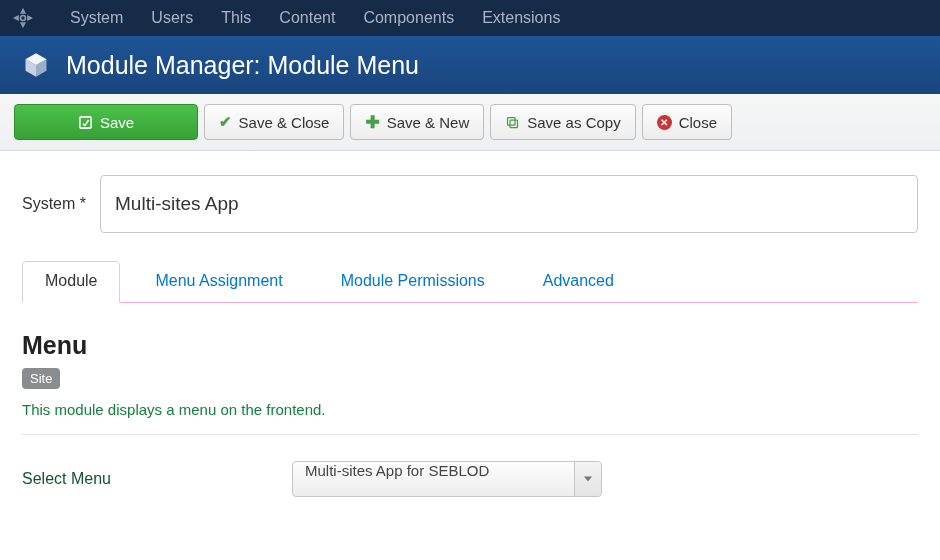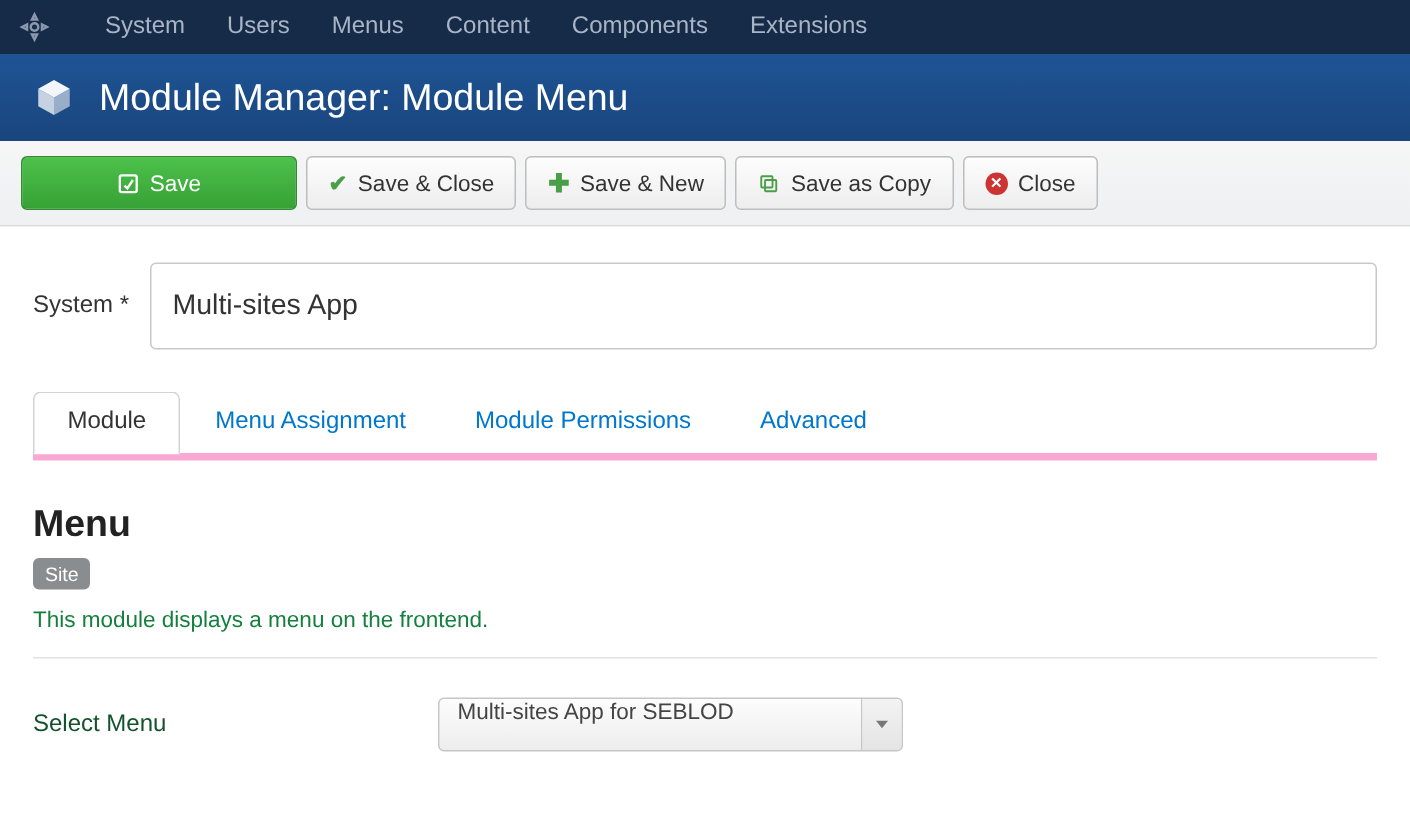--- a/index.html
+++ b/index.html
@@ -111,22 +111,22 @@
     border: 1px solid #c8c8c8;
     border-radius: 4px;
     padding: 0 14px;
     font-size: 19px;
     color: #333;
   }
 
   
   .tabs {
     display: flex;
-    border-bottom: 5px solid #f9a8d4;
-    gap: 0;
+    border-bottom: 1px solid #f9a8d4;
+    gap: 12px;
     margin-bottom: 28px;
   }
   .tab {
     padding: 10px 22px 12px 22px;
     font-size: 16px;
     color: #0077cc;
     cursor: pointer;
     border: 1px solid transparent;
     border-bottom: none;
     margin-bottom: -1px;
@@ -195,21 +195,21 @@
 
 <div class="top-nav">
   <span class="joomla-logo">
     <svg width="20" height="20" viewBox="0 0 24 24" fill="none" stroke="currentColor" stroke-width="2">
         <circle cx="12" cy="12" r="3"></circle>
         <path d="M12 2 L14 6 L10 6 Z M12 22 L10 18 L14 18 Z M2 12 L6 10 L6 14 Z M22 12 L18 14 L18 10 Z"></path>
       </svg>
   </span>
   <div class="nav-item">System</div>
   <div class="nav-item">Users</div>
-  <div class="nav-item">Menus</div>
+  <div class="nav-item">This</div>
   <div class="nav-item">Content</div>
   <div class="nav-item">Components</div>
   <div class="nav-item">Extensions</div>
 </div>
 
 <div class="title-bar">
   <span class="cube-icon">
     <svg width="28" height="28" viewBox="0 0 24 24" fill="currentColor">
         <path d="M12 2 L21 7 L12 12 L3 7 Z" opacity="0.95"></path>
         <path d="M3 7 L12 12 L12 22 L3 17 Z" opacity="0.75"></path>

